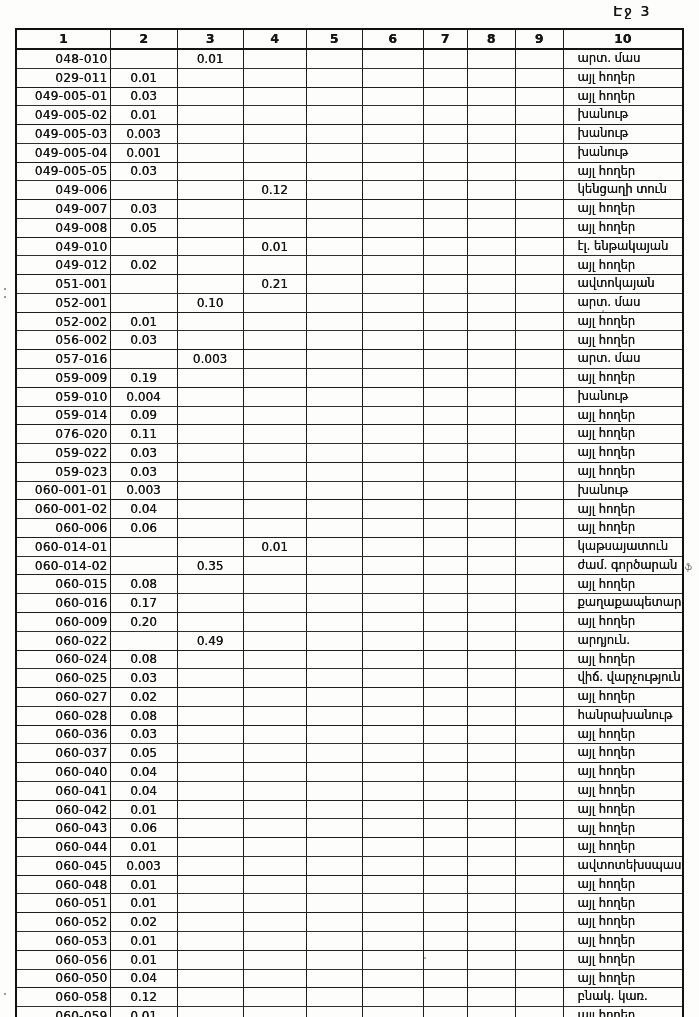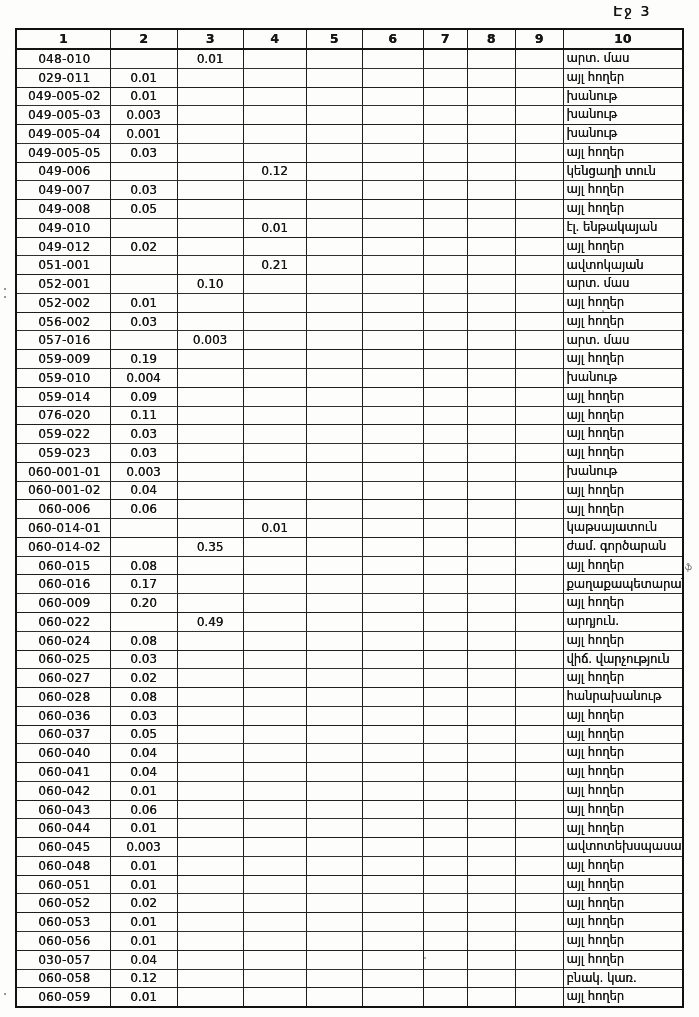--- a/index.html
+++ b/index.html
@@ -33,23 +33,23 @@
     text-shadow:0.3px 0 0 currentColor;
     vertical-align:middle;
   }
   thead th{
     height:18px;
     font-weight:bold;
     font-size:12.5px;
     text-align:center;
     border-bottom:2px solid #141414;
   }
-  td.code{text-align:center;padding-left:4px;letter-spacing:0.3px;}
+  td.code{text-align:right;padding-left:4px;letter-spacing:0.3px;}
   td.num{text-align:center;}
-  td.lbl{text-align:left;padding-left:3px;font-size:11.5px;}
+  td.lbl{text-align:left;padding-left:14px;font-size:11.5px;}
   tbody tr:nth-child(odd) td{border-bottom-color:#303030;}
   tbody tr:nth-child(3n) td{border-top-color:#2a2a2a;}
   .margin-note{
     position:absolute;top:562px;left:685px;
     font-size:9px;color:#6b6b6b;transform:rotate(8deg);
   }
   .speck{position:absolute;background:#777;border-radius:50%;}
   .speck.s1{left:4px;top:288px;width:2px;height:2px;}
   .speck.s2{left:4px;top:296px;width:2px;height:2px;}
   .speck.s3{left:4px;top:993px;width:2px;height:2px;}
@@ -109,20 +109,32 @@
           <td class="num"></td>
           <td class="num"></td>
           <td class="num"></td>
           <td class="num"></td>
           <td class="num"></td>
           <td class="num"></td>
           <td class="num"></td>
           <td class="lbl">այլ հողեր</td>
         </tr>
         <tr>
+          <td class="code">049-005-01</td>
+          <td class="num">0.03</td>
+          <td class="num"></td>
+          <td class="num"></td>
+          <td class="num"></td>
+          <td class="num"></td>
+          <td class="num"></td>
+          <td class="num"></td>
+          <td class="num"></td>
+          <td class="lbl">այլ հողեր</td>
+        </tr>
+        <tr>
           <td class="code">049-005-02</td>
           <td class="num">0.01</td>
           <td class="num"></td>
           <td class="num"></td>
           <td class="num"></td>
           <td class="num"></td>
           <td class="num"></td>
           <td class="num"></td>
           <td class="num"></td>
           <td class="lbl">խանութ</td>
@@ -661,21 +673,21 @@
           <td class="num"></td>
           <td class="num"></td>
           <td class="num"></td>
           <td class="num"></td>
           <td class="num"></td>
           <td class="num"></td>
           <td class="num"></td>
           <td class="lbl">այլ հողեր</td>
         </tr>
         <tr>
-          <td class="code">030-057</td>
+          <td class="code">060-050</td>
           <td class="num">0.04</td>
           <td class="num"></td>
           <td class="num"></td>
           <td class="num"></td>
           <td class="num"></td>
           <td class="num"></td>
           <td class="num"></td>
           <td class="num"></td>
           <td class="lbl">այլ հողեր</td>
         </tr>

